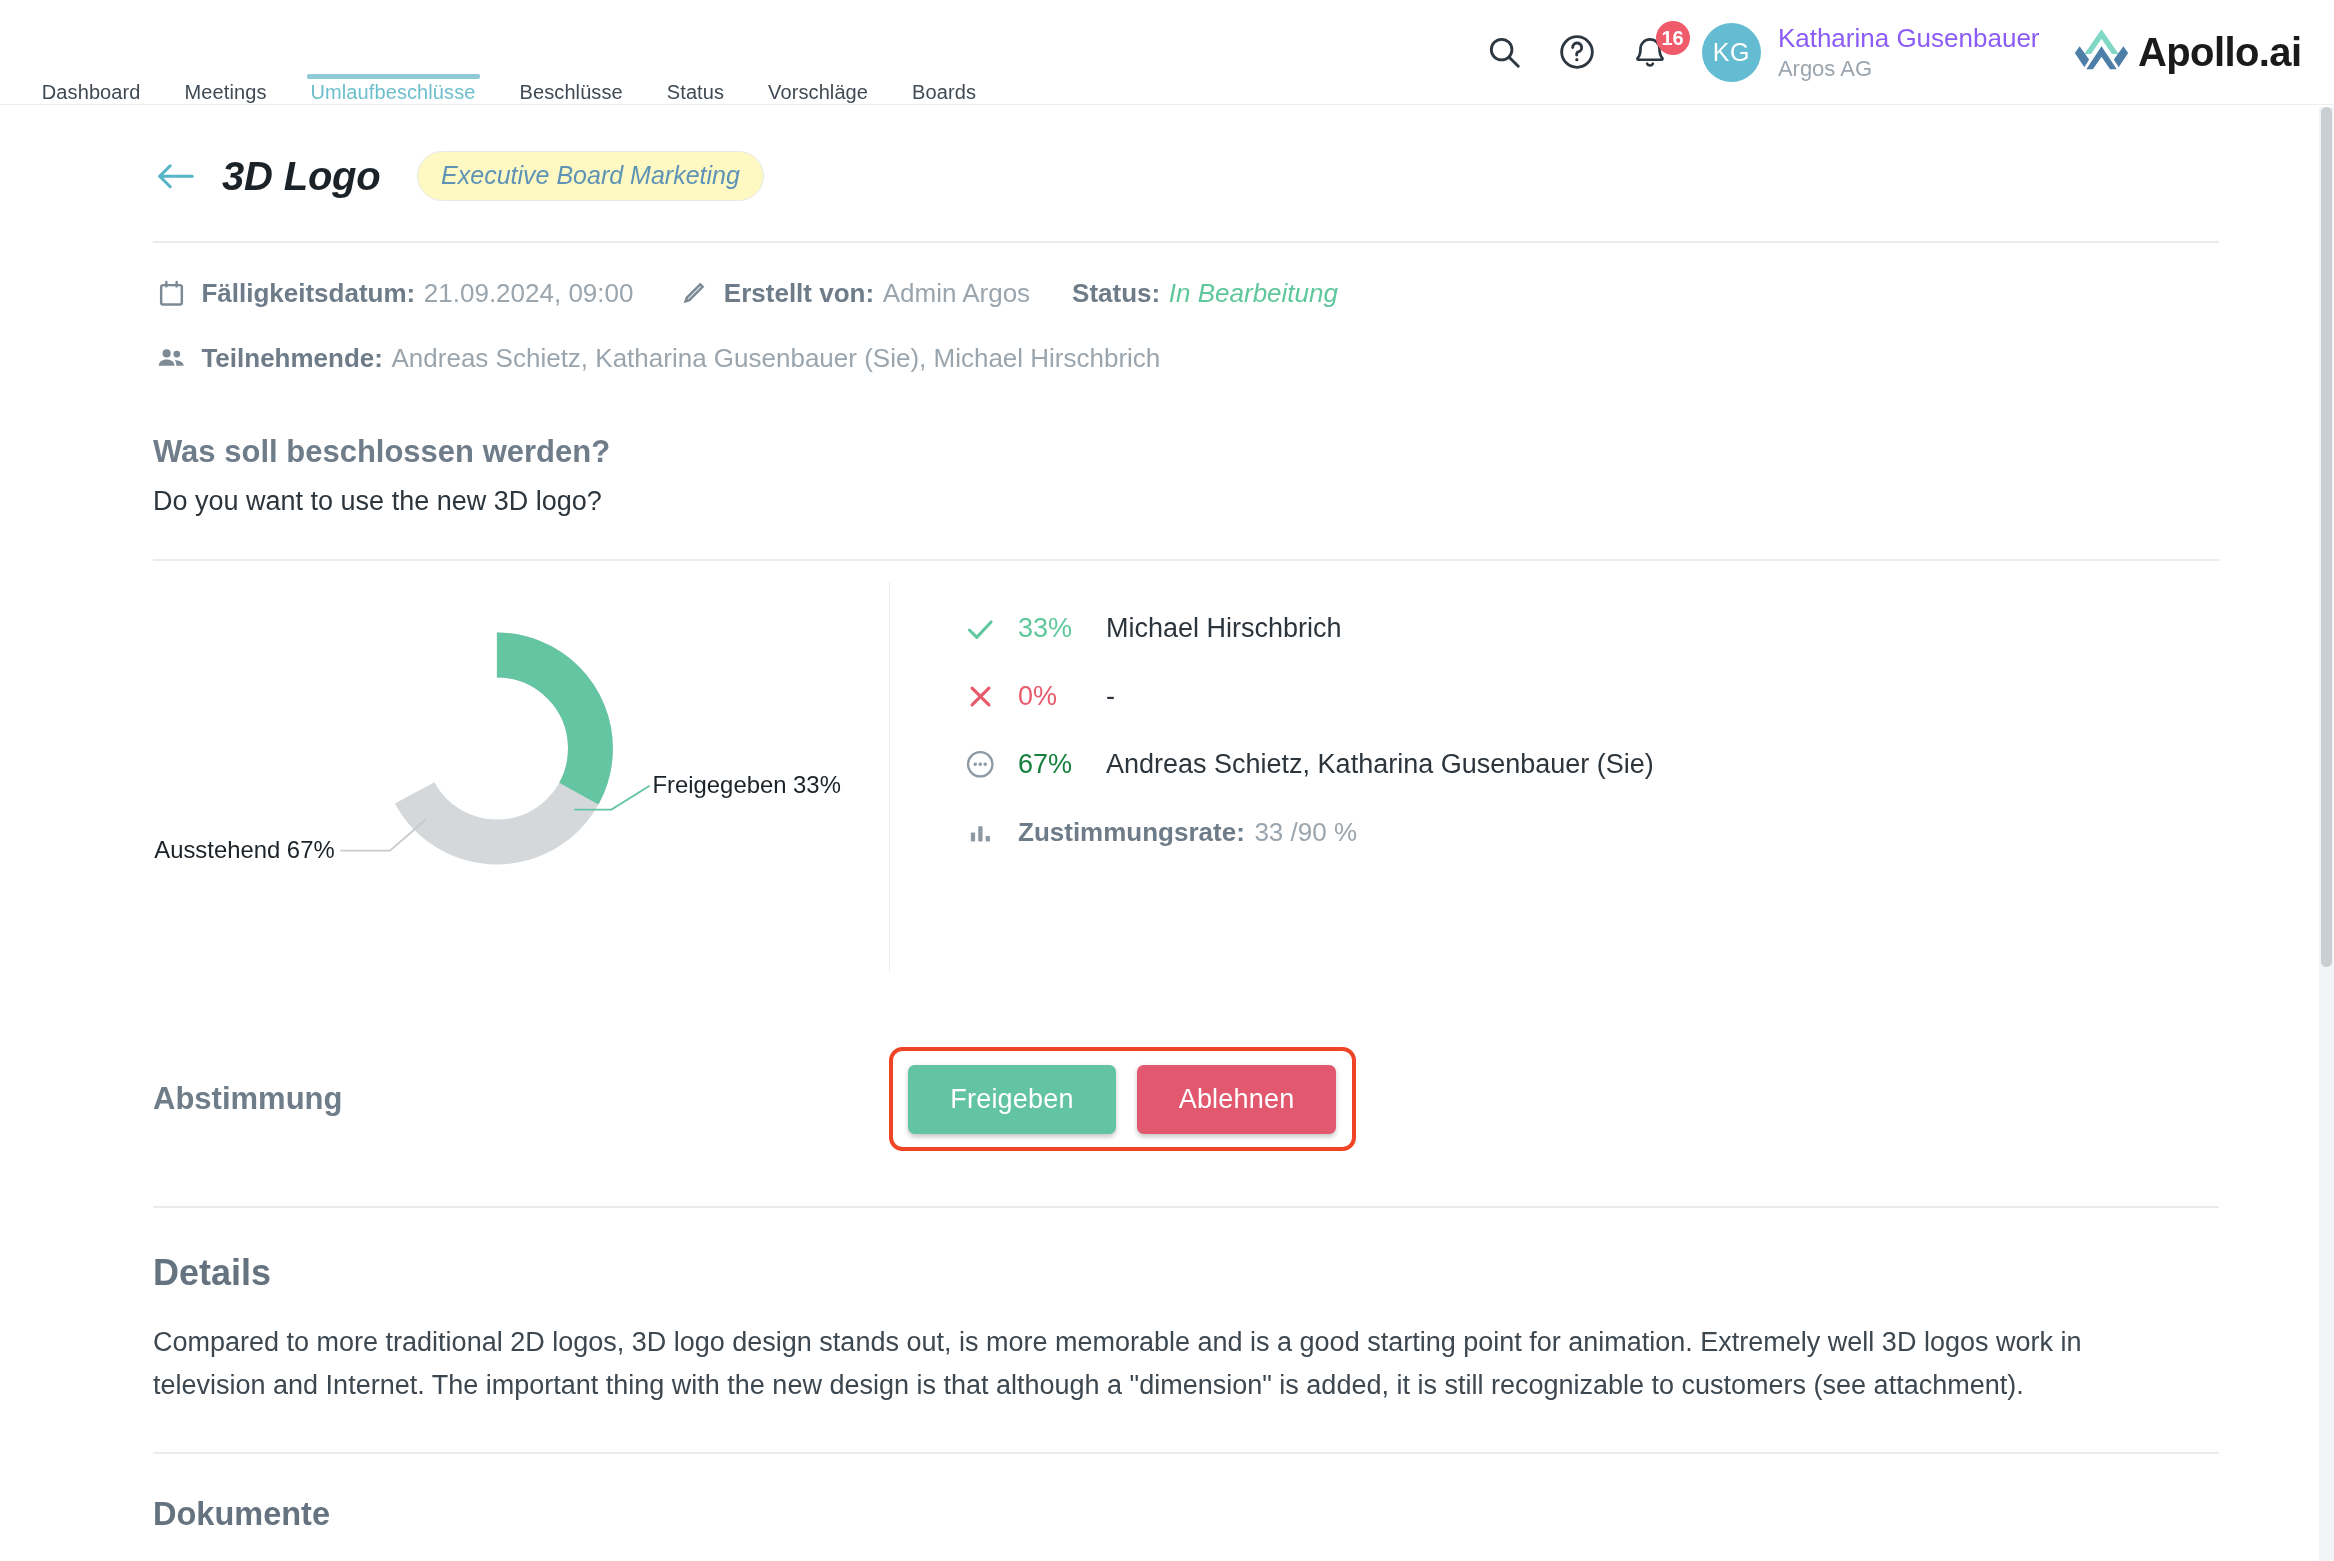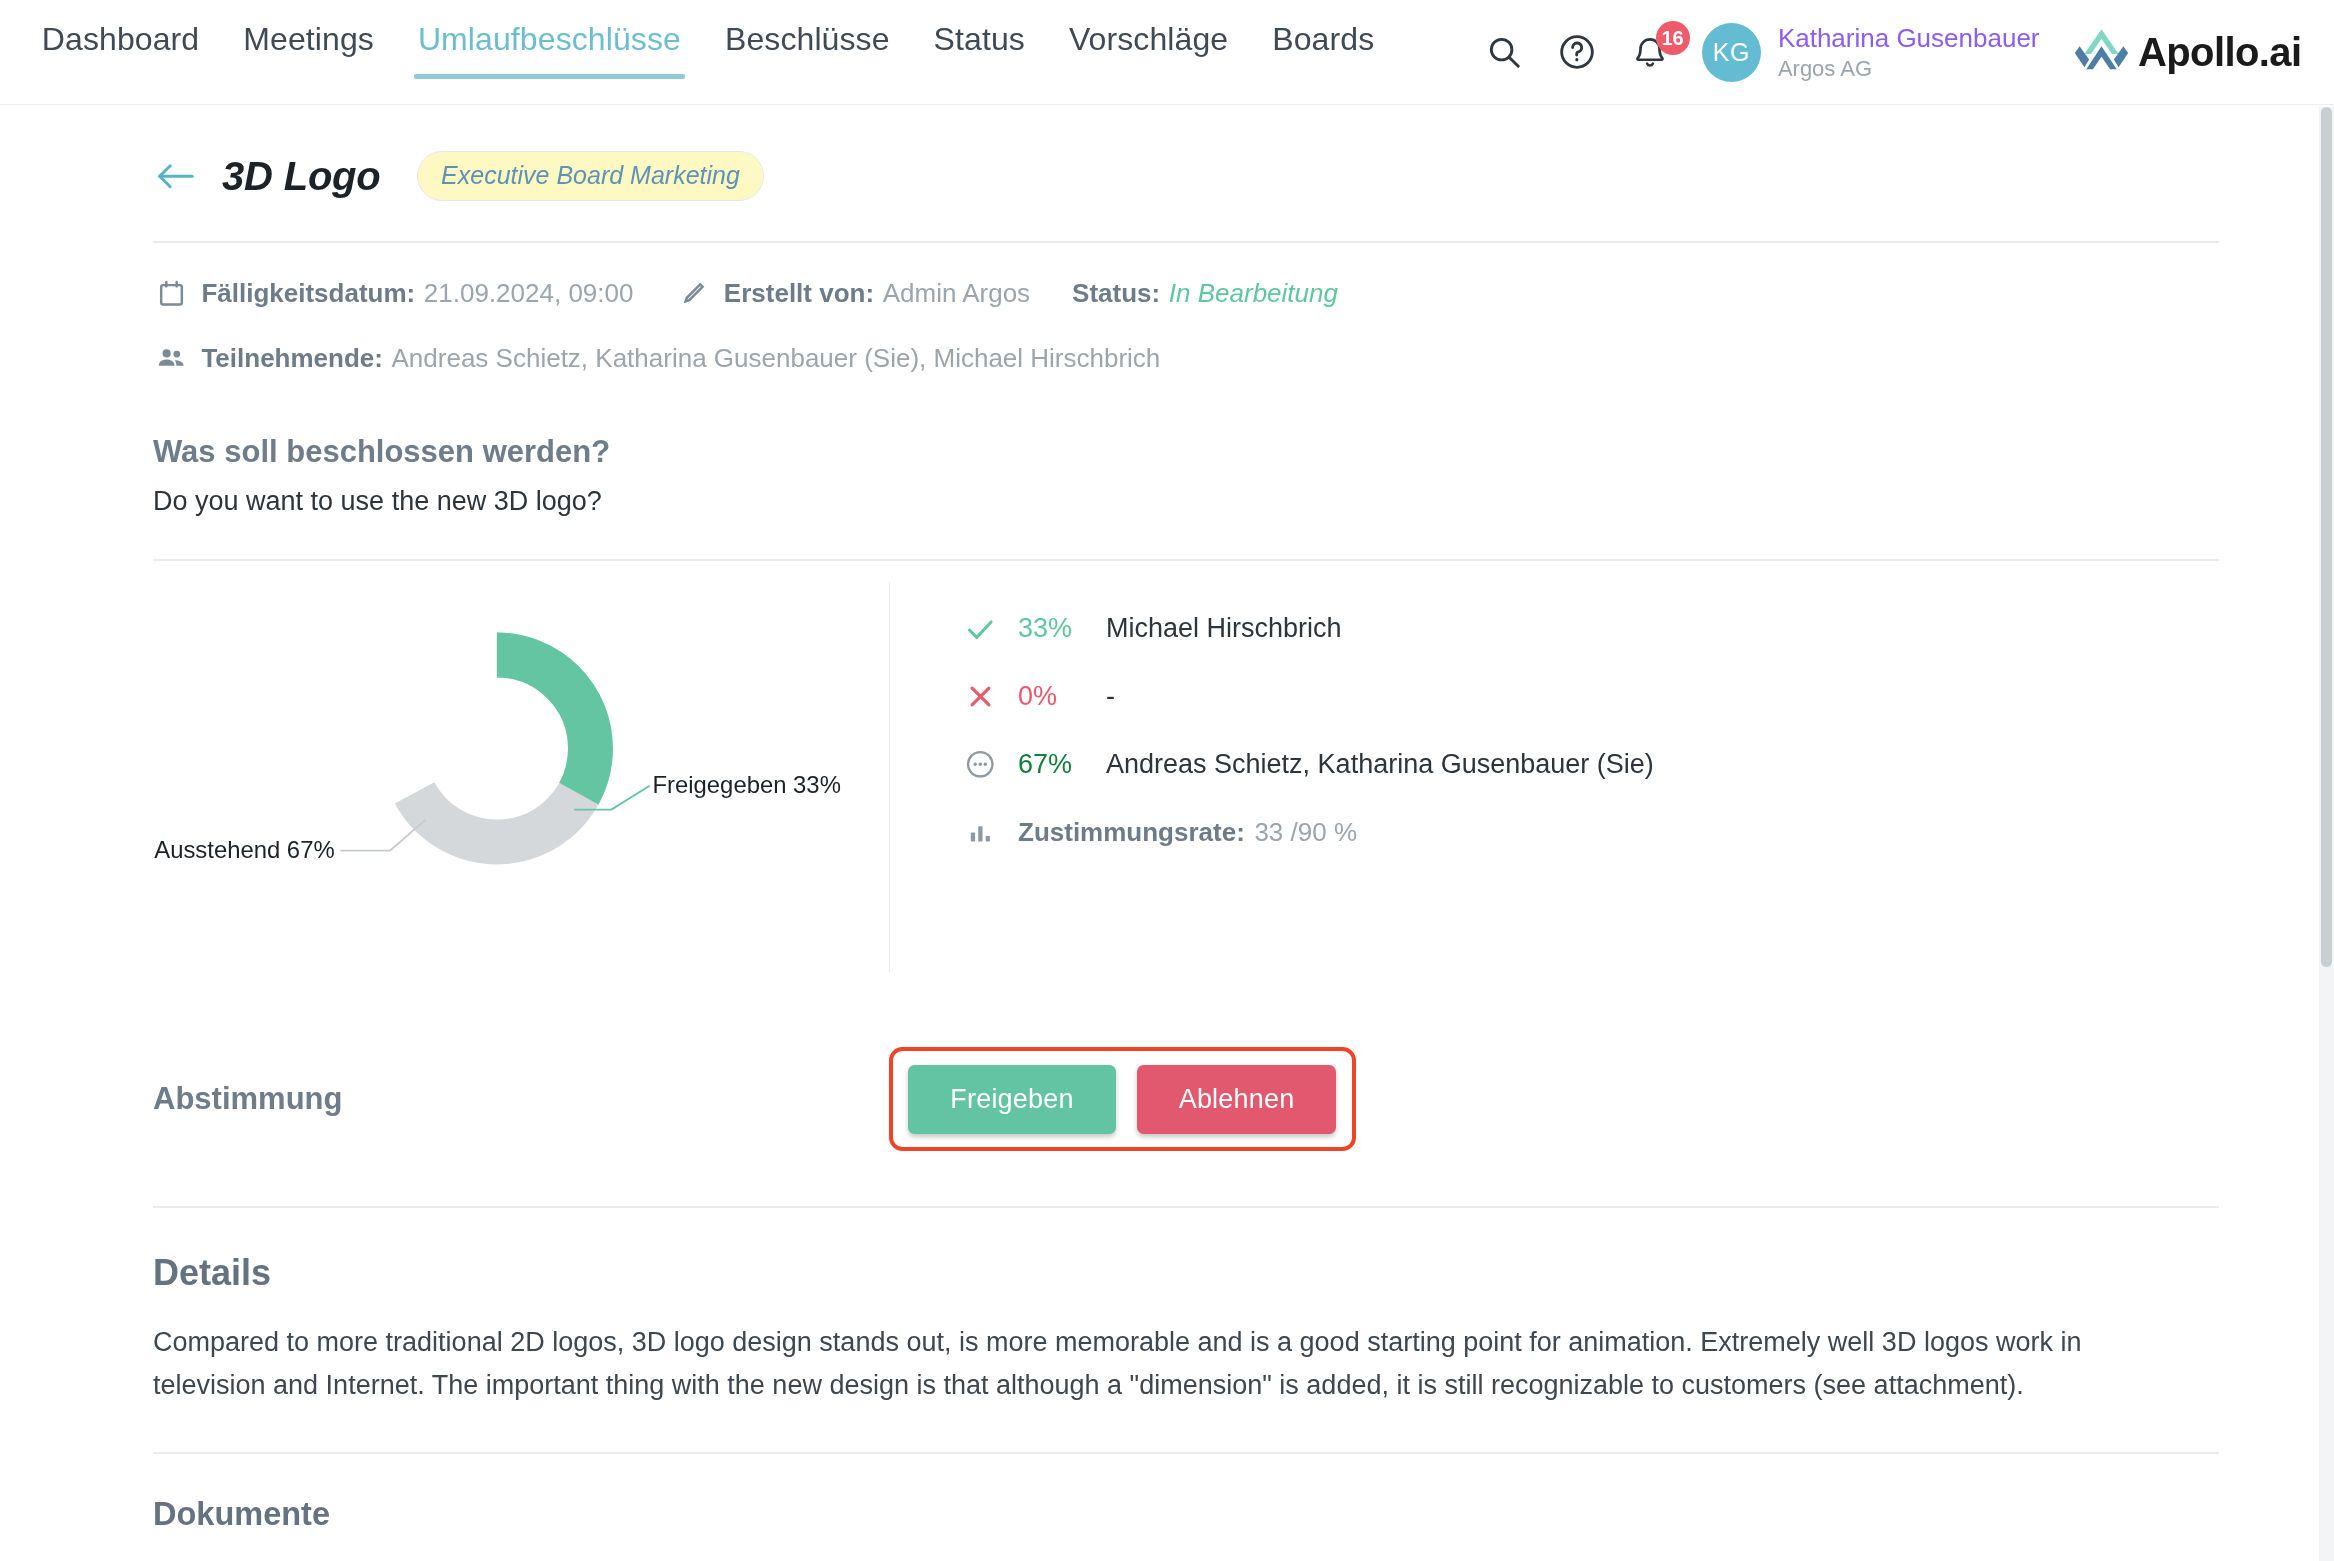--- a/index.html
+++ b/index.html
@@ -28,26 +28,26 @@
     position: relative;
   }
   .nav-links {
     display: flex;
     align-items: flex-end;
     gap: 0px;
     height: 100%;
     padding-top: 21px;
   }
   .nav-item {
-    font-size: 32px;
+    font-size: 20px;
     color: #3f4a54;
     padding: 0 22px;
     height: 100%;
     display: flex;
-    align-items: flex-start;
+    align-items: flex-end;
     position: relative;
     cursor: pointer;
     white-space: nowrap;
     letter-spacing: 0.1px;
   }
   .nav-item:first-child { padding-left: 3.8px; }
   .nav-item.active { color: #6cbecd; }
   .nav-item.active::after {
     content: "";
     position: absolute;

